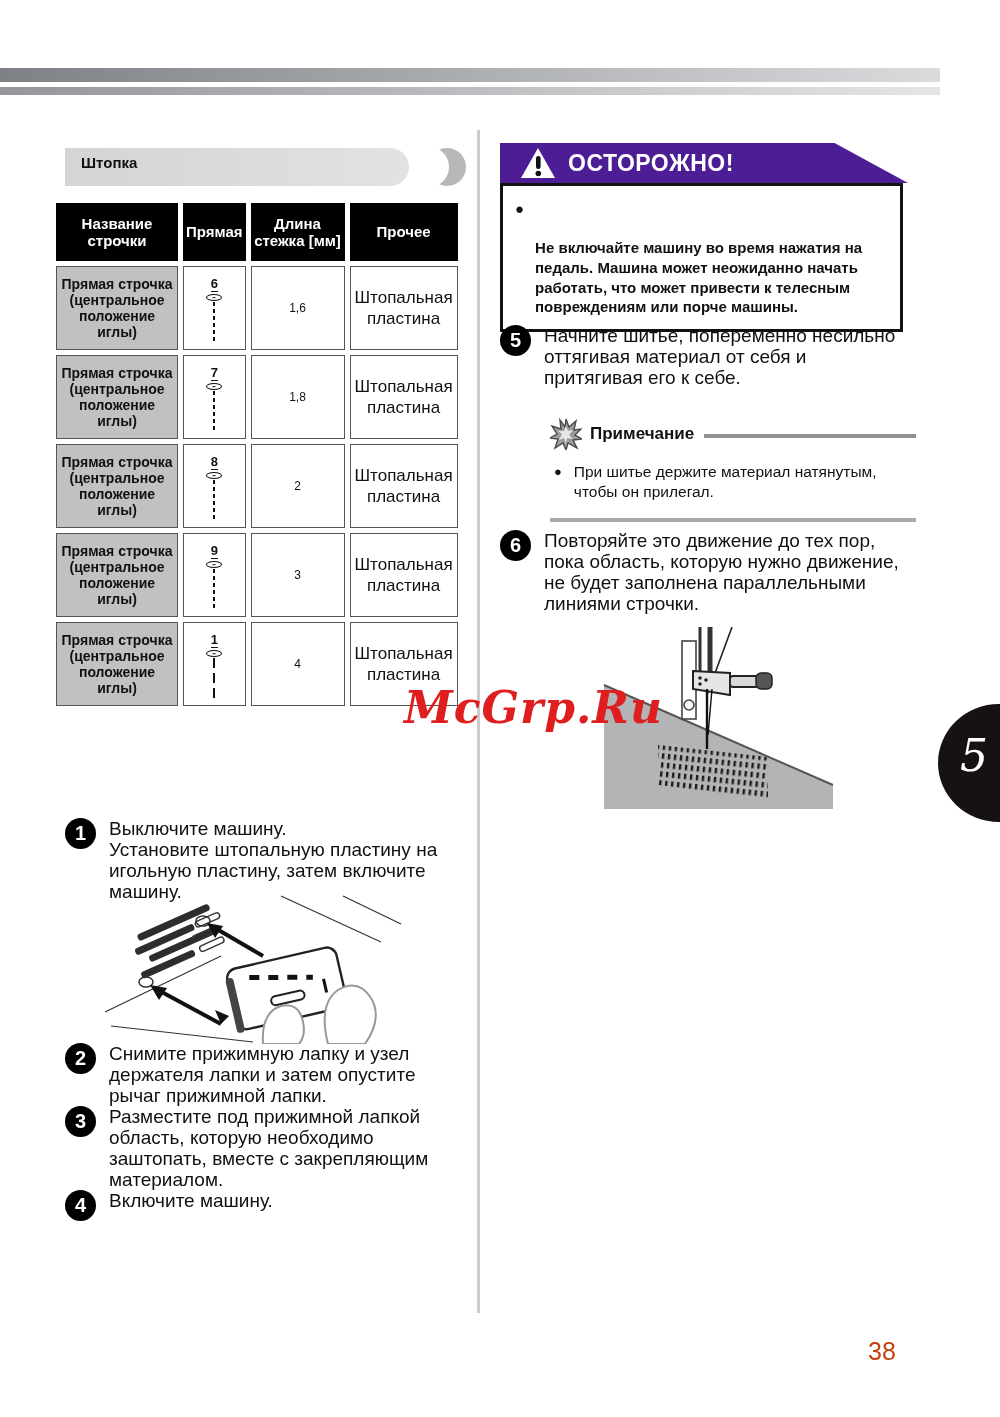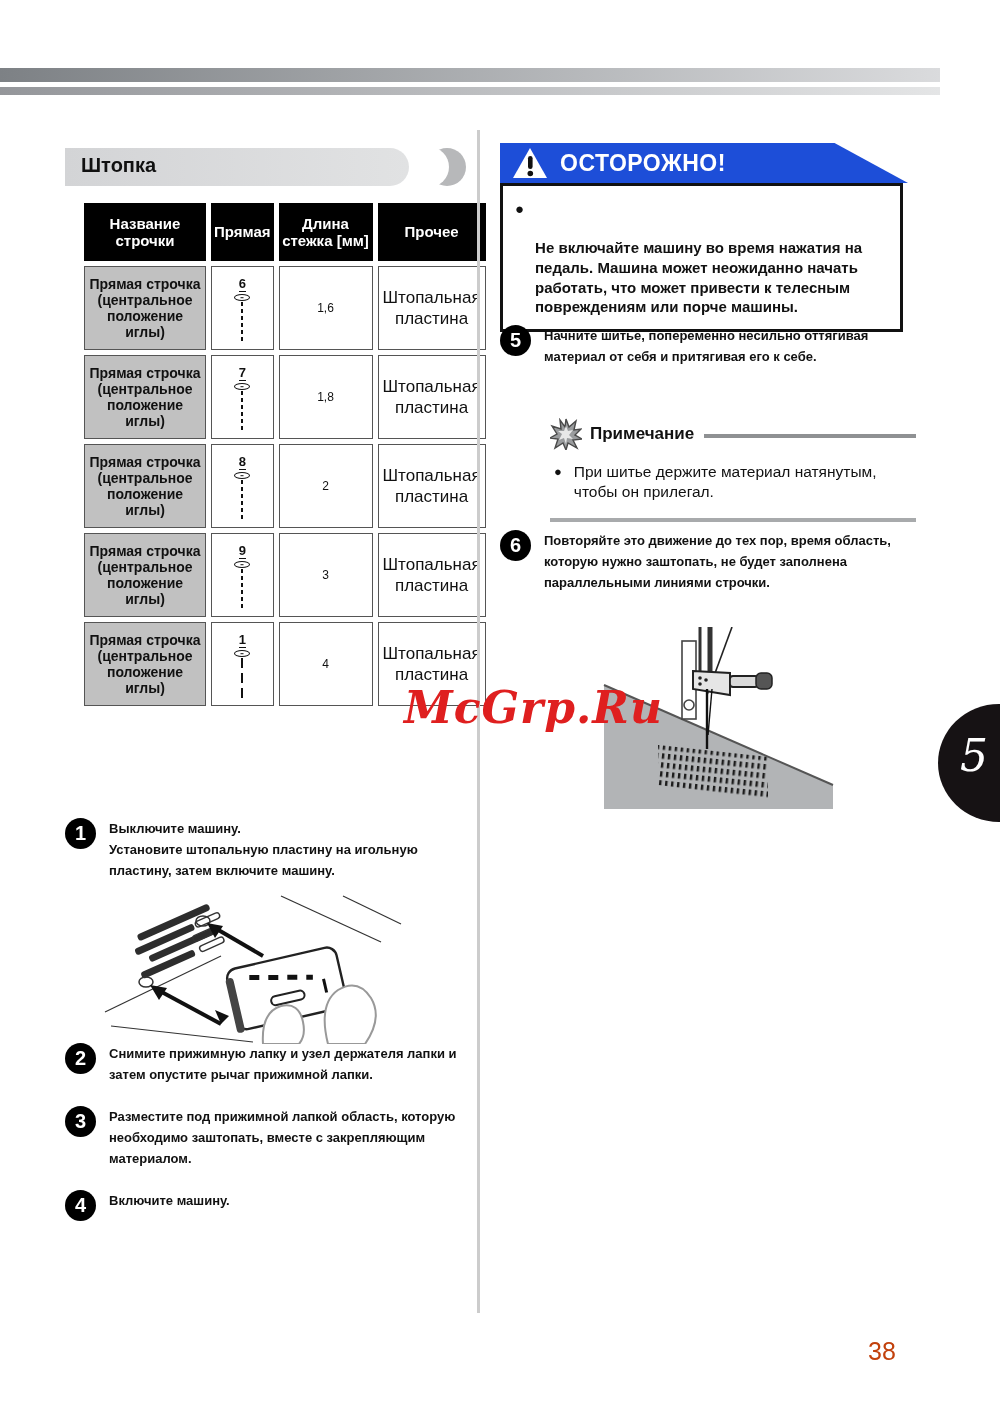--- a/index.html
+++ b/index.html
@@ -11,24 +11,24 @@
     background:linear-gradient(to right,#7d8185,#dadbdd); }
   .topbar2 { position:absolute; left:0; top:87px; width:940px; height:8px;
     background:linear-gradient(to right,#94969a,#e4e5e6); }
 
   
   .title-bar { position:absolute; left:65px; top:148px; width:405px; height:38px; }
   .tb-bar { position:absolute; left:0; top:0; width:344px; height:38px;
     background:linear-gradient(to right,#d3d4d6,#e1e2e3); border-radius:0 19px 19px 0; }
   .tb-gray { position:absolute; left:363px; top:0; width:38px; height:38px; border-radius:50%; background:#b7b8ba; }
   .tb-white { position:absolute; left:344px; top:-1px; width:40px; height:40px; border-radius:50%; background:#fff; }
-  .tb-text { position:absolute; left:16px; top:6px; font-size:20px; font-weight:bold; color:#111; }
-
-  
-  .stitch-table { position:absolute; left:79px; top:198px; border-collapse:separate; border-spacing:5px; }
+  .tb-text { position:absolute; left:16px; top:6px; font-size:15px; font-weight:bold; color:#111; }
+
+  
+  .stitch-table { position:absolute; left:51px; top:198px; border-collapse:separate; border-spacing:5px; }
   .stitch-table th { background:#000; color:#fff; font-size:15px; font-weight:bold; height:58px;
     padding:2px 3px; line-height:1.15; vertical-align:middle; text-align:center; }
   .stitch-table td { border:1px solid #555; height:84px; vertical-align:middle; text-align:center; background:#fff; }
   .stitch-table td.name { background:#c1c1c1; font-weight:bold; font-size:14px; line-height:1.16; padding:2px 3px; }
   .stitch-table td.len { font-size:12px; }
   .stitch-table td.other { font-size:17px; line-height:1.25; padding:14px 4px; }
   .col-name { width:122px; } .col-pat { width:62px; } .col-len { width:94px; } .col-other { width:106px; }
 
   
   .stitch-icon { display:inline-flex; flex-direction:column; align-items:center; }
@@ -38,26 +38,26 @@
   .stitch-dash { width:2px; height:40px; margin-top:1px;
     background:repeating-linear-gradient(to bottom,#111 0 4px,transparent 4px 7px); }
   .stitch-dash.long { background:repeating-linear-gradient(to bottom,#111 0 10px,transparent 10px 15px); }
 
   
   .steps-left { position:absolute; left:65px; top:818px; width:415px; }
   .steps-right { position:absolute; left:500px; top:143px; width:415px; }
   .step { position:absolute; display:flex; align-items:flex-start; }
   .badge { flex:0 0 31px; width:31px; height:31px; border-radius:50%; background:#000; color:#fff;
     font-size:20px; font-weight:bold; display:flex; align-items:center; justify-content:center; margin-right:13px; margin-top:0px; }
-  .step-text { font-size:13px; font-weight:bold; line-height:21px; white-space:pre-line; width:362px; }
+  .step-text { font-size:19px; font-weight:normal; line-height:21px; white-space:pre-line; width:362px; }
 
   
   .warning { position:absolute; left:0; top:0; width:408px; }
-  .warn-header { position:relative; width:100%; height:40px; background:#1d4ed8; display:flex; align-items:center;
-    clip-path:polygon(0 0,82% 0,100% 100%,0 100%); padding-left:12px; }
+  .warn-header { position:relative; width:100%; height:40px; background:#4c1d95; display:flex; align-items:center;
+    clip-path:polygon(0 0,82% 0,100% 100%,0 100%); padding-left:20px; }
   .warn-title { color:#fff; font-size:23px; font-weight:bold; margin-left:12px; letter-spacing:0.5px; }
   .warn-body { border:3px solid #111; background:#fff; width:403px; padding:12px 10px 12px 12px; display:flex; }
   .warn-bullet { font-size:15px; margin-right:11px; margin-top:2px; }
   .warn-text { font-size:15px; font-weight:bold; line-height:1.32;margin-top:40px; }
 
   
   .note { position:absolute; left:50px; top:275px; width:366px; }
   .note-head { display:flex; align-items:center; }
   .note-title { font-size:17px; font-weight:bold; margin:0 10px 0 8px; white-space:nowrap; }
   .note-rule { flex:1; height:4px; background:#8f9193; margin-top:4px; }
@@ -265,21 +265,21 @@
       </div>
       <div class="note-body">
         <span class="note-bullet">●</span>
         <span class="note-text">При шитье держите материал натянутым, чтобы он прилегал.</span>
       </div>
       <div class="note-bottom-rule"></div>
     </div>
 
     <div class="step" style="top:387px;">
       <div class="badge">6</div>
-      <div class="step-text">Повторяйте это движение до тех пор, время область, которую нужно заштопать, не будет заполнена параллельными линиями строчки.</div>
+      <div class="step-text">Повторяйте это движение до тех пор, пока область, которую нужно движение, не будет заполнена параллельными линиями строчки.</div>
     </div>
 
     <svg class="ill2" width="265" height="195" viewBox="0 0 265 195">
       <defs>
         <pattern id="stitches" width="6" height="9" patternUnits="userSpaceOnUse" patternTransform="rotate(6)">
           <rect x="1" y="1" width="2.4" height="5.5" fill="#1c1c1c"></rect>
         </pattern>
       </defs>
 
       <polygon points="14,58 243,158 243,182 14,182" fill="#b2b4b6"></polygon>

